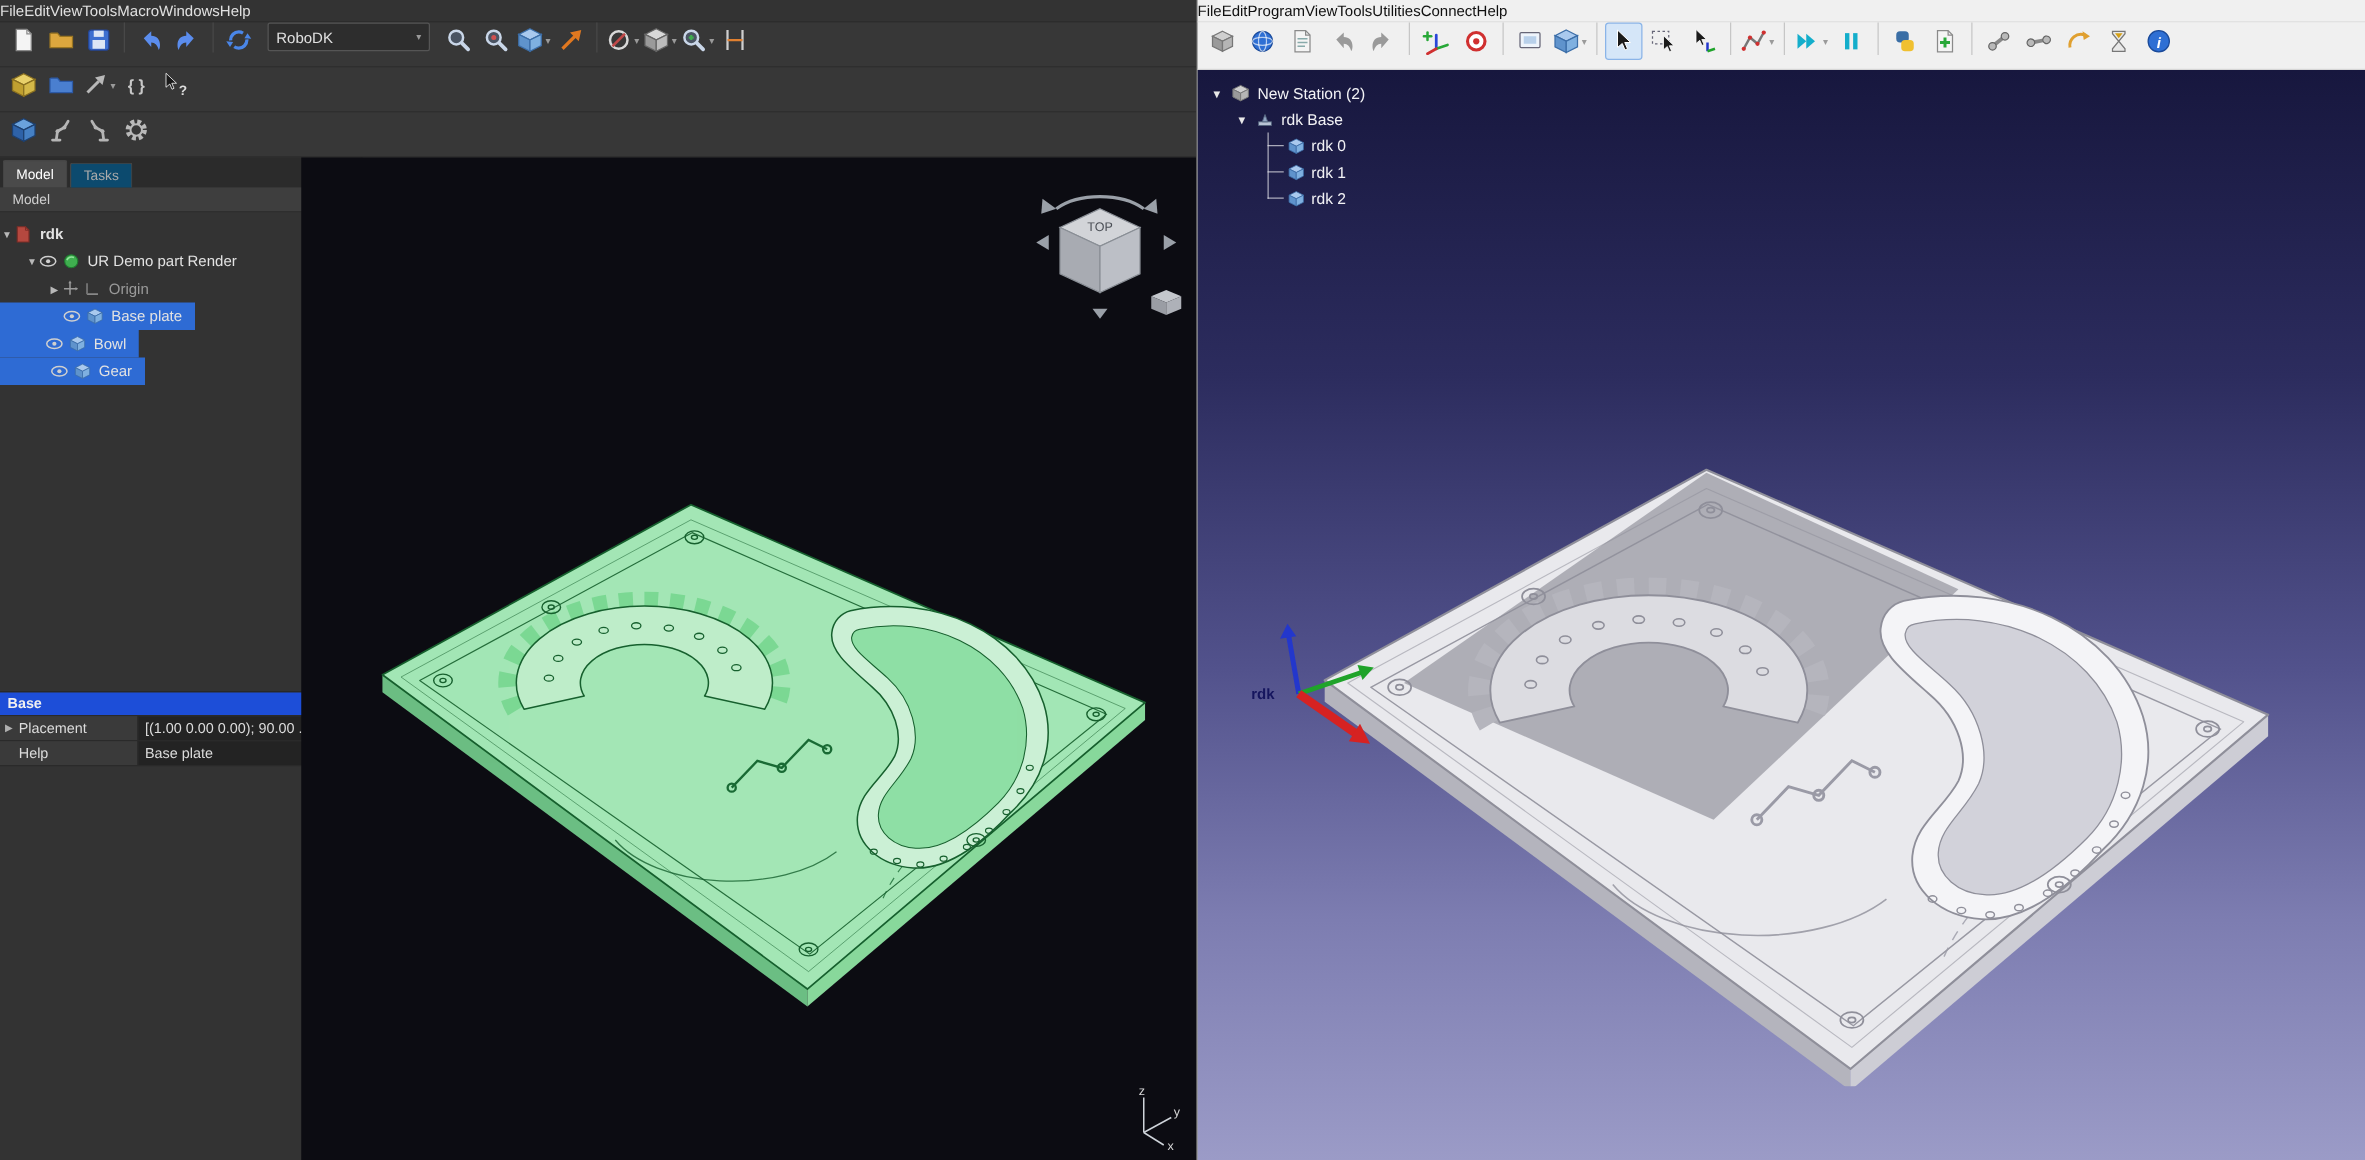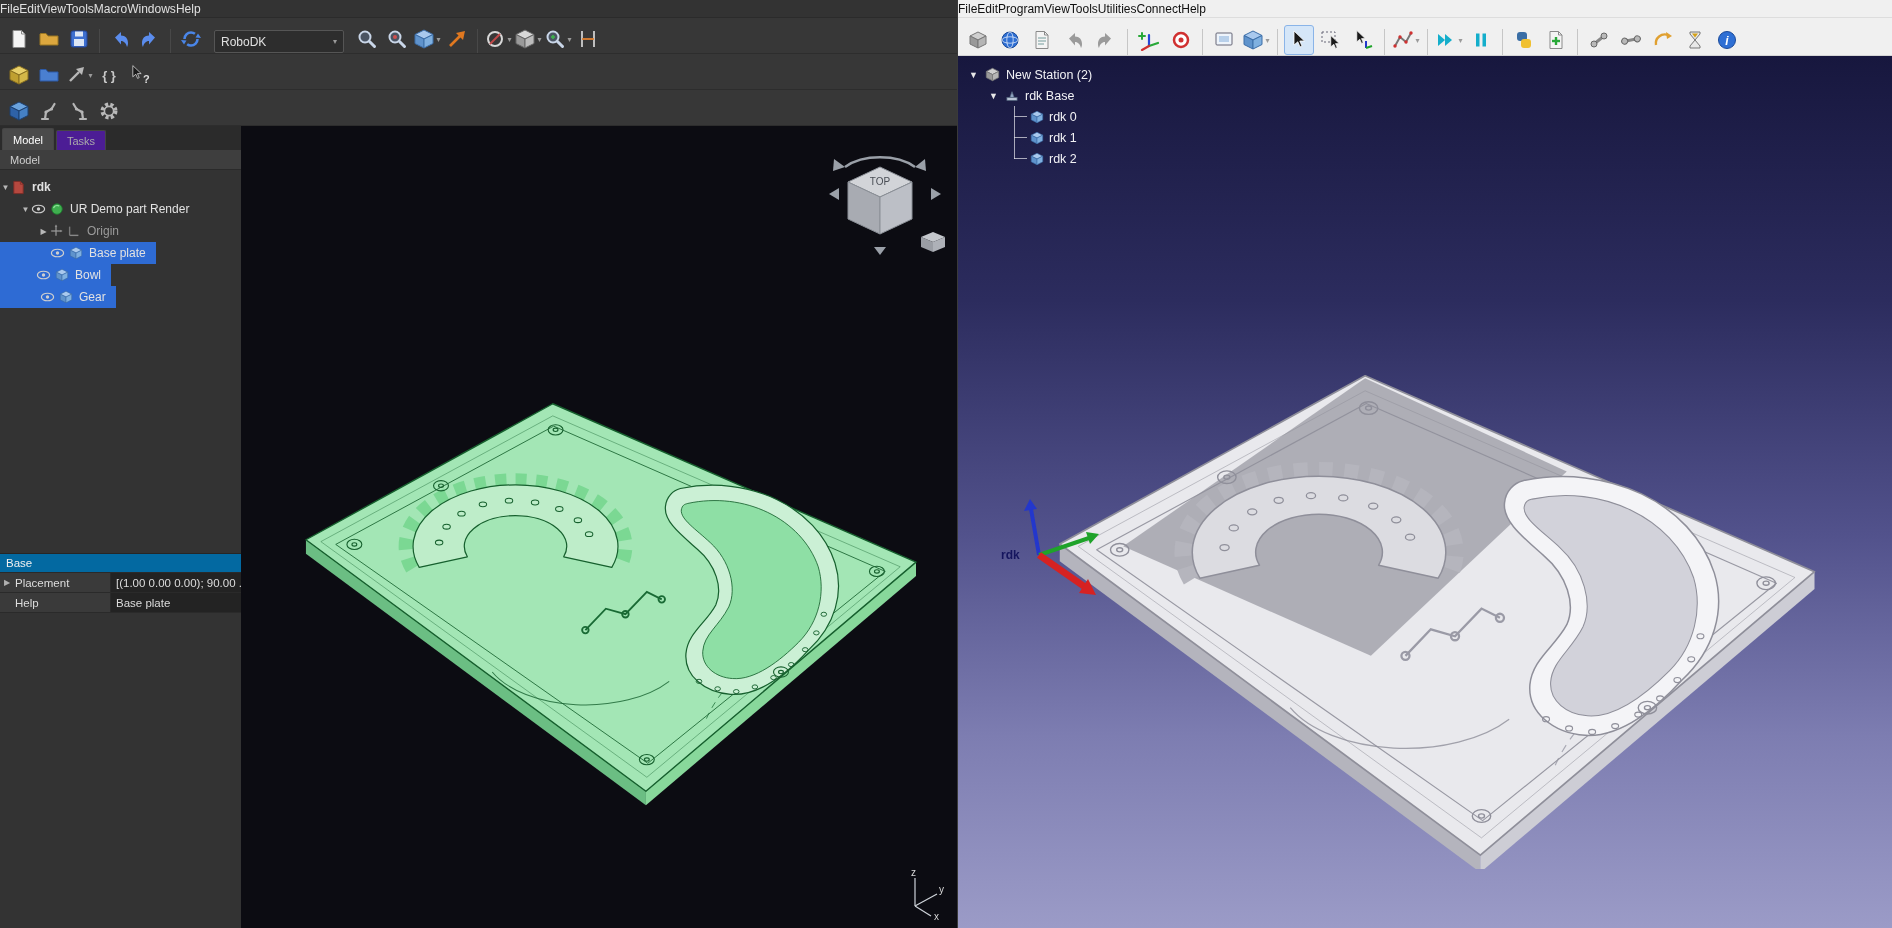--- a/index.html
+++ b/index.html
@@ -9,55 +9,55 @@
 #freecad{left:0;width:957px;background:#333}
 #robodk{left:957px;width:935px;background:#f0f0f0;border-left:1px solid #3a3a3a}
 
 
 .menubar{display:flex;align-items:center;height:18px;font-size:12px}
 #freecad>.menubar{background:#333;color:#e0e0e0;border-bottom:1px solid #2b2b2b}
 #robodk>.menubar{background:#f0f0f0;color:#101010;border-bottom:1px solid #ddd}
 .mitem{padding:1px 0;border-radius:2px;cursor:default}
 
 
-.toolbar{display:flex;align-items:flex-end;padding:0 4px}
+.toolbar{display:flex;align-items:flex-start;padding:0 4px}
 #freecad .toolbar{height:36px;background:#373737;border-bottom:1px solid #2d2d2d}
 #robodk .toolbar{height:38px;background:#f0f0f0;border-bottom:1px solid #d6d6d6}
 .tbtn{min-width:28px;height:28px;display:flex;align-items:center;justify-content:center;border-radius:3px;margin:0 1px;position:relative}
 #robodk .tbtn{min-width:30px;height:30px}
 .tbtn.active{background:#d5e6f8;border:1px solid #8ab4e8}
 .ic{width:22px;height:22px;display:block}
 .dd{font-size:8px;color:#9a9a9a;margin-left:1px}
 .sep{width:1px;height:24px;background:#484848;margin:0 5px}
 #robodk .sep{background:#c6c6c6;height:26px}
 .combo{display:flex;align-items:center;width:130px;height:23px;background:#2d2d2d;border:1px solid #555;border-radius:2px;color:#e0e0e0;font-size:12px;padding:0 6px;margin:0 8px;justify-content:space-between}
 
 
 #fc-leftcol{position:absolute;left:0;top:126px;width:290px;bottom:0;background:#333;border-right:1px solid #242424}
 .tabs{display:flex;align-items:flex-end;height:24px;background:#2b2b2b;padding-left:2px;gap:2px}
-.tab{height:20px;display:flex;align-items:center;padding:0 10px;font-size:11px;background:#4c1d95;color:#aaa;border:1px solid #454545;border-bottom:none;border-radius:2px 2px 0 0}
+.tab{height:20px;display:flex;align-items:center;padding:0 10px;font-size:11px;background:#0c4a6e;color:#aaa;border:1px solid #454545;border-bottom:none;border-radius:2px 2px 0 0}
 .tab.active{background:#4a4a4a;color:#fff;height:22px}
 .panelheader{height:20px;background:#3e3e3e;border-bottom:1px solid #2a2a2a;color:#cfcfcf;font-size:11px;display:flex;align-items:center;padding:0 8px 0 10px}
 .winbtns{margin-left:auto;display:flex;gap:7px;align-items:center;color:#9a9a9a;font-size:10px}
 .wb{width:9px;height:8px;border:1px solid #9a9a9a;display:inline-block}
 
 
 #fc-tree{padding-top:6px;font-size:12px;color:#e2e2e2}
 .trow{height:22px;display:flex;align-items:center;white-space:nowrap}
 .tcaret{width:11px;font-size:8px;color:#b8b8b8;text-align:center;flex:none}
 .ticon{flex:none;margin-right:4px}
 .trow.sel{background:#2e6bd4;padding-right:10px;width:fit-content}
 .tlabel{margin-left:2px}
 .tlabel.dim{color:#9a9a9a}
 .tlabel.bold{font-weight:bold}
 .cube14{width:14px;height:14px}
 
 
 #fc-props{position:absolute;left:0;right:0;top:427px;border-top:1px solid #262626;font-size:11.5px}
-.propheader{height:19px;background:#0369a1;color:#f0f0f0;font-weight:normal;display:flex;align-items:center;padding-left:6px;border-bottom:1px solid #2a2a2a}
+.propheader{height:19px;background:#1d4ed8;color:#f0f0f0;font-weight:bold;display:flex;align-items:center;padding-left:6px;border-bottom:1px solid #2a2a2a}
 .prow{display:flex;height:20px;border-bottom:1px solid #2a2a2a}
 .pname{width:110px;background:#3a3a3a;color:#dcdcdc;display:flex;align-items:center;padding-left:4px;gap:2px;flex:none}
 .pcaret{font-size:8px;color:#b0b0b0;width:9px}
 .pval{flex:1;background:#232323;color:#dcdcdc;display:flex;align-items:center;padding-left:5px;border-left:1px solid #2a2a2a;white-space:nowrap;overflow:hidden}
 #fc-scroll{position:absolute;right:0;top:487px;bottom:0;width:5px;background:#cfcfcf;border-radius:2px}
 
 
 #fc-view{position:absolute;left:241px;top:126px;right:0;bottom:0;background:#0c0c12;overflow:hidden}
 #rdk-view{position:absolute;left:0;top:56px;right:0;bottom:0;overflow:hidden;
   background:linear-gradient(180deg,#17173e 0%,#2c2c5e 28%,#52528c 55%,#7d7db1 78%,#9b9bc7 100%)}

